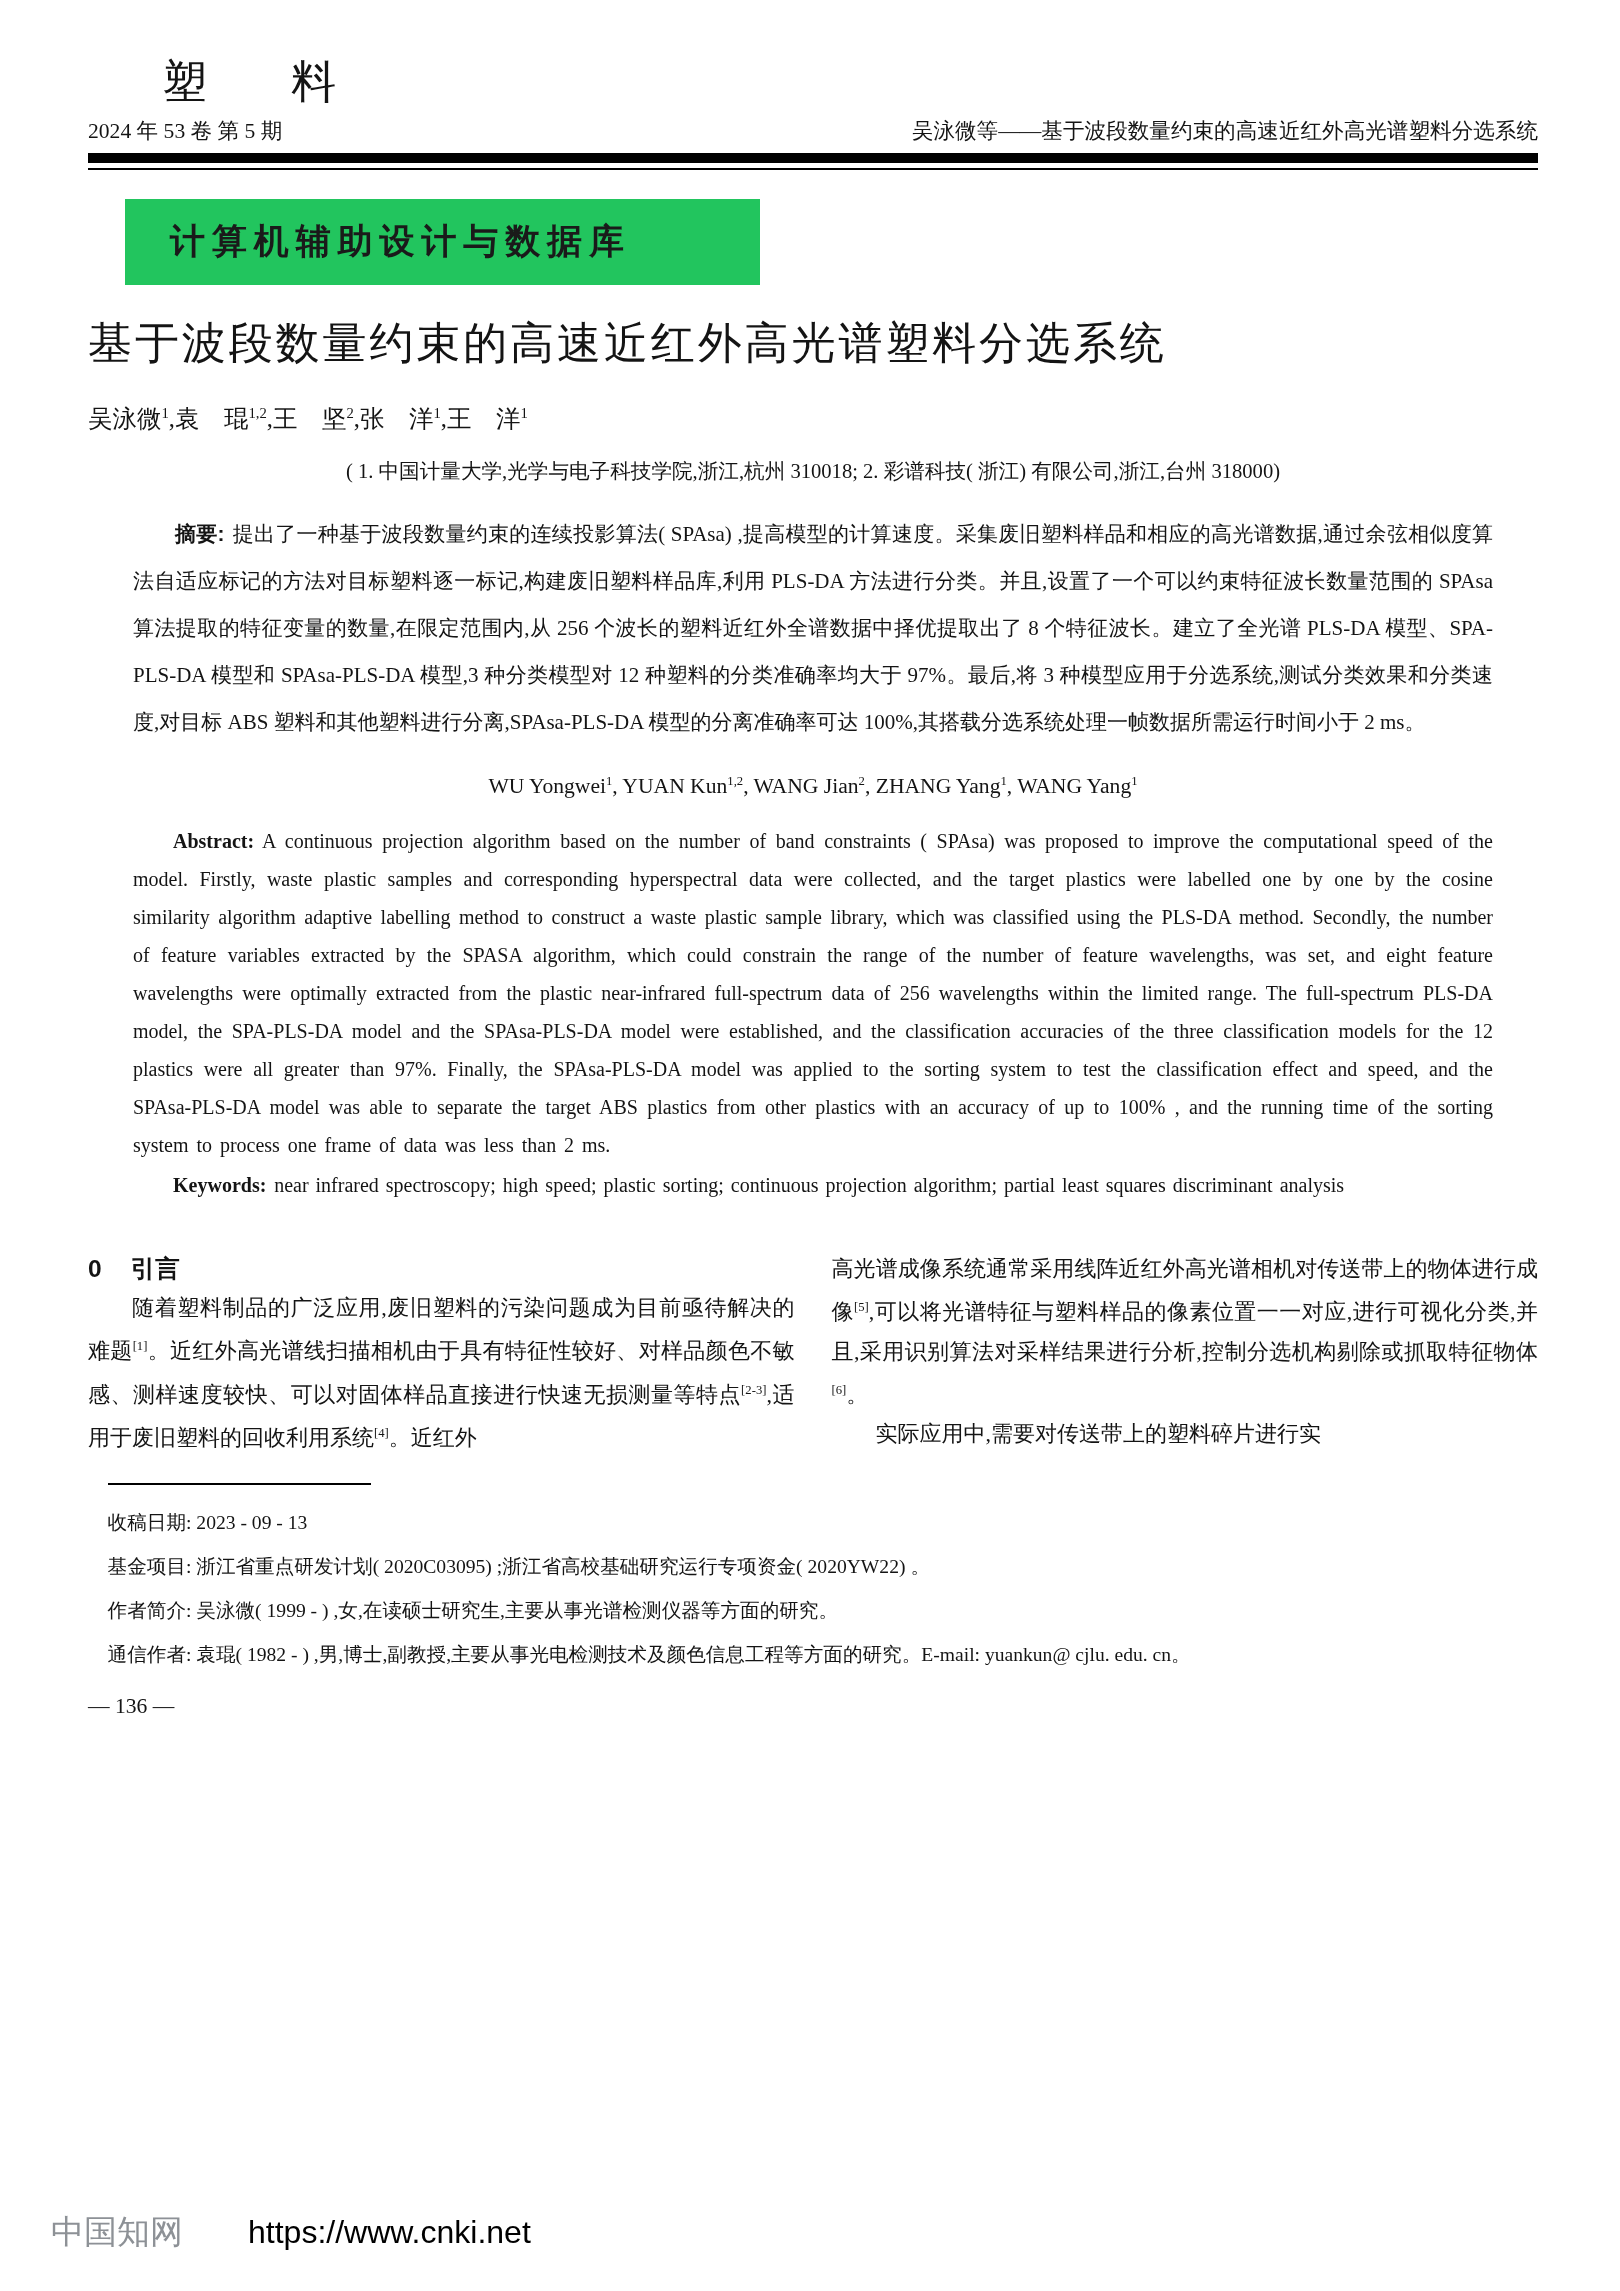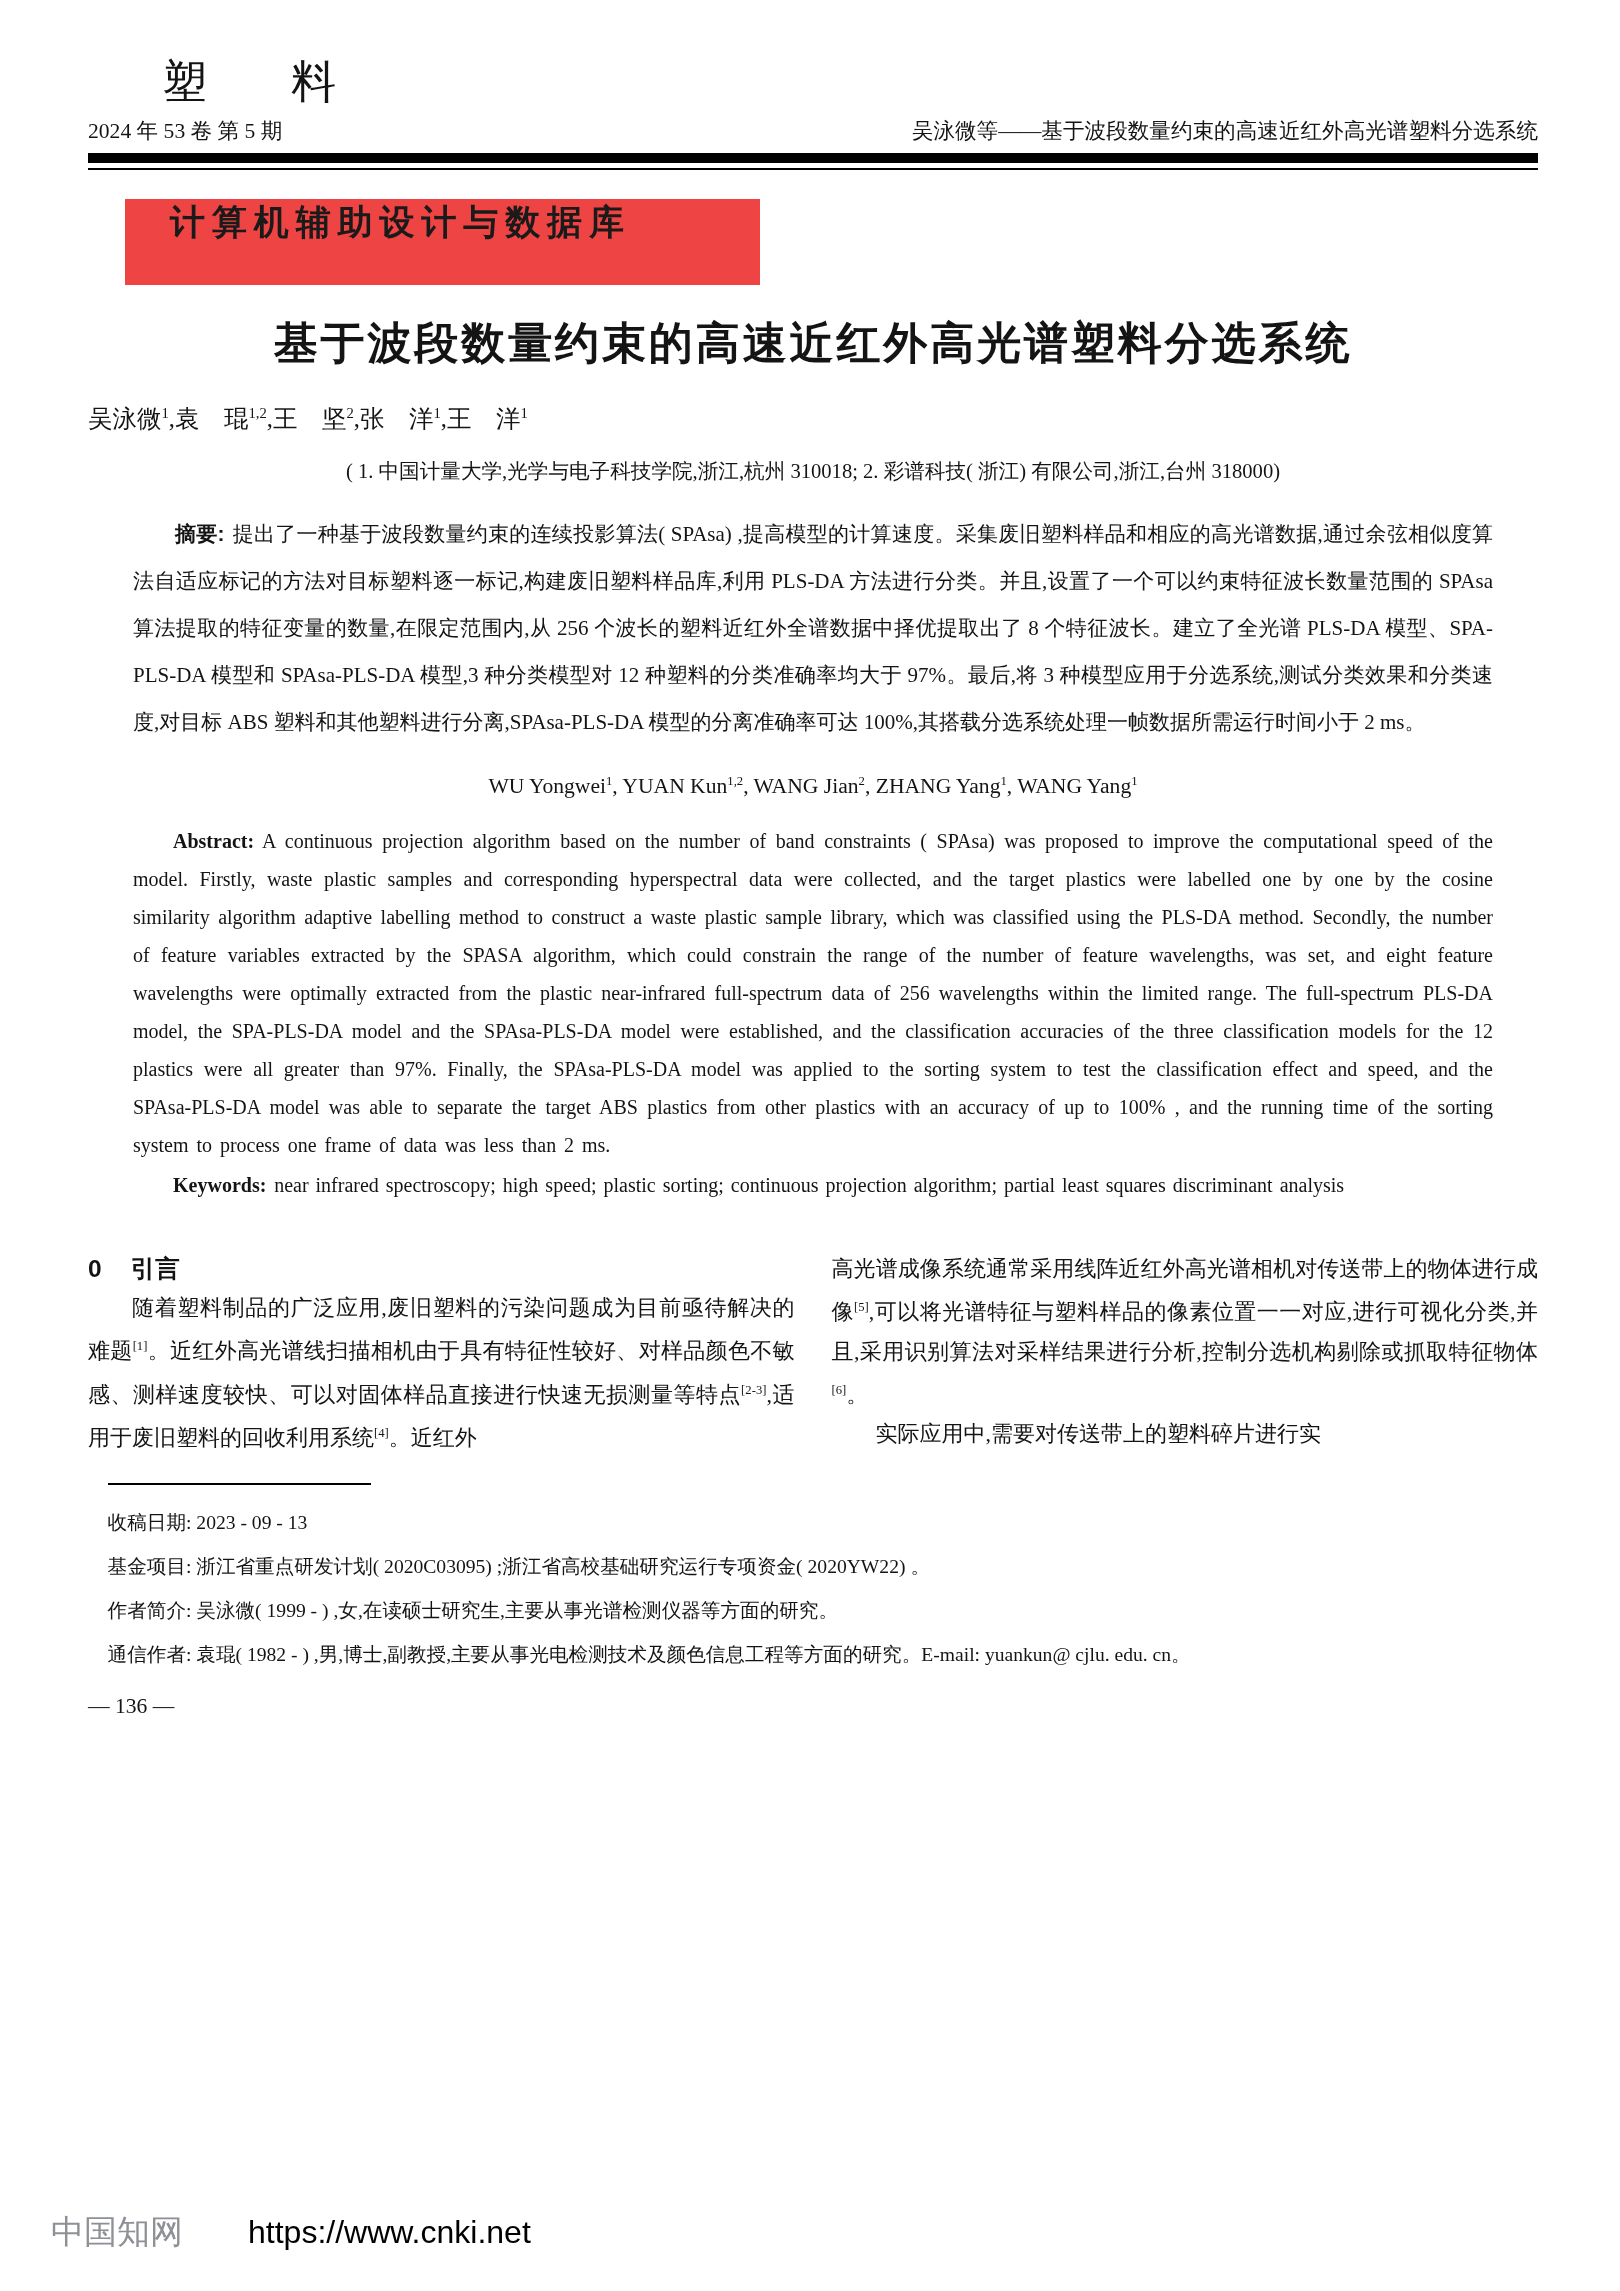--- a/index.html
+++ b/index.html
@@ -32,37 +32,38 @@
   }
   .rule-thick { height: 9.8px; background: #000; margin-top: 7.8px; }
   .rule-thin  { height: 2px;  background: #000; margin-top: 4.9px; }
 
   
   .banner {
     margin-top: 29px;
     margin-left: 37px;
     width: 635px;
     height: 86px;
-    background: #ef4444;
+    background: #22c55e;
     display: flex;
+    align-items: center;
   }
   .banner-text {
     font-family: "Liberation Sans", sans-serif;
     font-weight: bold;
     font-size: 35px;
     letter-spacing: 6.9px;
     margin-left: 45px;
     color: #1a1a1a;
   }
 
   
   .title-cn {
-    text-align: center;
-    font-family: "Liberation Sans", sans-serif;
-    font-weight: bold;
+    text-align: left;
+    font-family: "Liberation Sans", sans-serif;
+    font-weight: normal;
     font-size: 44px;
     letter-spacing: 2.9px;
   }
   .authors-cn { text-align: left; font-size: 24.5px; margin-top: 29px; }
   .authors-cn sup { font-size: 14.7px; }
   .affil-cn { text-align: center; font-size: 20.6px; margin-top: 21.6px; }
 
   
   .abstract-block { margin: 25.5px 45px 0 45px; }
   .abstract-cn {

